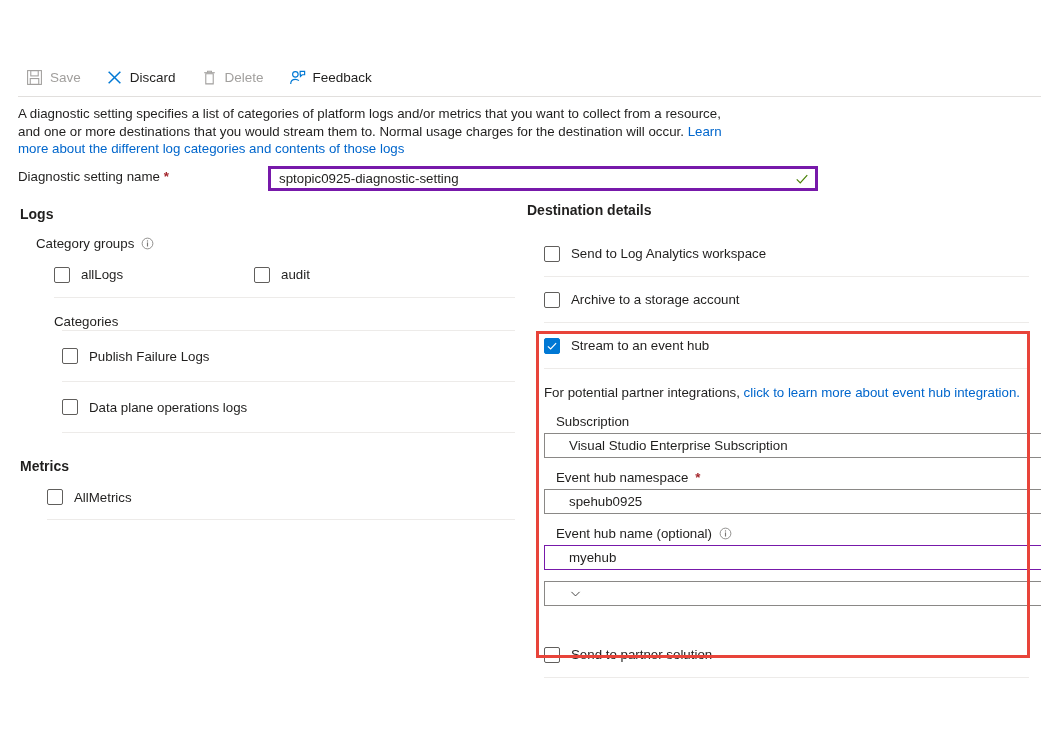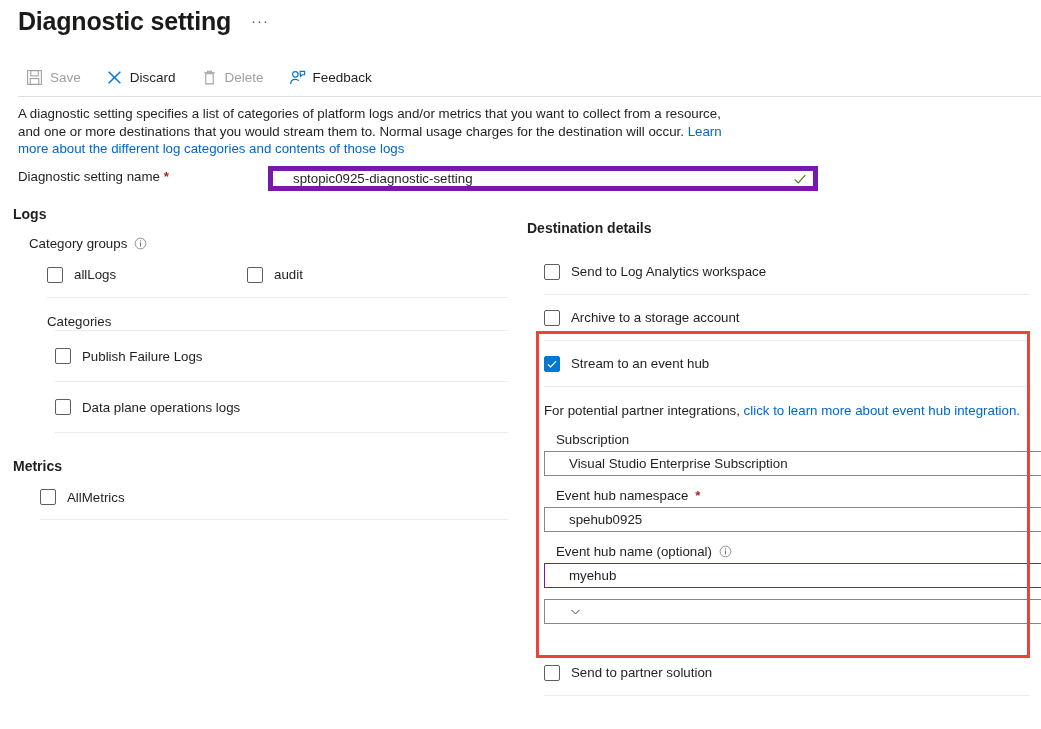--- a/index.html
+++ b/index.html
@@ -57,36 +57,36 @@
 
   
   .name-label {
     position: absolute; left: 18px; top: 169px;
     font-size: 13.3px; color: #201f1e;
   }
   .req { color: #a4262c; font-weight: 600; }
   .name-field {
     position: absolute; left: 268px; top: 166px;
     width: 550px; height: 25px;
-    border: 5px solid #84cc16; border-color: #7719aa;
+    border: 3px solid #84cc16; border-color: #7719aa;
     background: #fff;
     display: flex; align-items: center;
-    padding: 0 6px 0 20px;
+    padding: 0 6px 0 8px;
   }
   .name-field input {
     border: none; outline: none; flex: 1;
     font-family: "Liberation Sans", sans-serif;
     font-size: 13.3px; color: #201f1e; background: transparent;
     padding: 0; height: 21px;
   }
   .check-ok { width: 14px; height: 14px; flex: none; }
 
   
-  .col-left  { position: absolute; left: 13px;  top: 206px; width: 495px; }
-  .col-right { position: absolute; left: 527px; top: 220px; width: 502px; }
+  .col-left  { position: absolute; left: 20px;  top: 206px; width: 495px; }
+  .col-right { position: absolute; left: 527px; top: 202px; width: 502px; }
 
   .sect-title {
     font-size: 14px; font-weight: 700; color: #201f1e;
     margin: 0 0 12px 0; line-height: 17px;
   }
   .sub-label {
     font-size: 13.3px; color: #201f1e;
     display: flex; align-items: center; gap: 7px;
     margin: 0 0 0 16px; line-height: 17px;
   }
@@ -157,24 +157,20 @@
   .ddl .val { flex: 1; white-space: nowrap; overflow: hidden; text-overflow: ellipsis; }
   .chev { width: 13px; height: 13px; flex: none; }
 
   .partner-wrap { margin-top: 26px; }
 </style>
 </head>
 <body>
 
 <div class="page">
 
-  <div class="title-row">
-    <div class="page-title">Diagnostic setting</div>
-    <div class="ellipsis-btn">···</div>
-  </div>
 
   <div class="command-bar">
 
     <div class="cmd disabled">
       <span class="ic">
         <svg viewBox="0 0 16 16" width="17" height="17">
             <g fill="none" stroke="#a19f9d" stroke-width="1">
               <rect x="1.5" y="1.5" width="13" height="13"></rect>
               <rect x="4.5" y="1.5" width="7" height="5"></rect>
               <rect x="4" y="9" width="8" height="5.5" fill="none"></rect>

